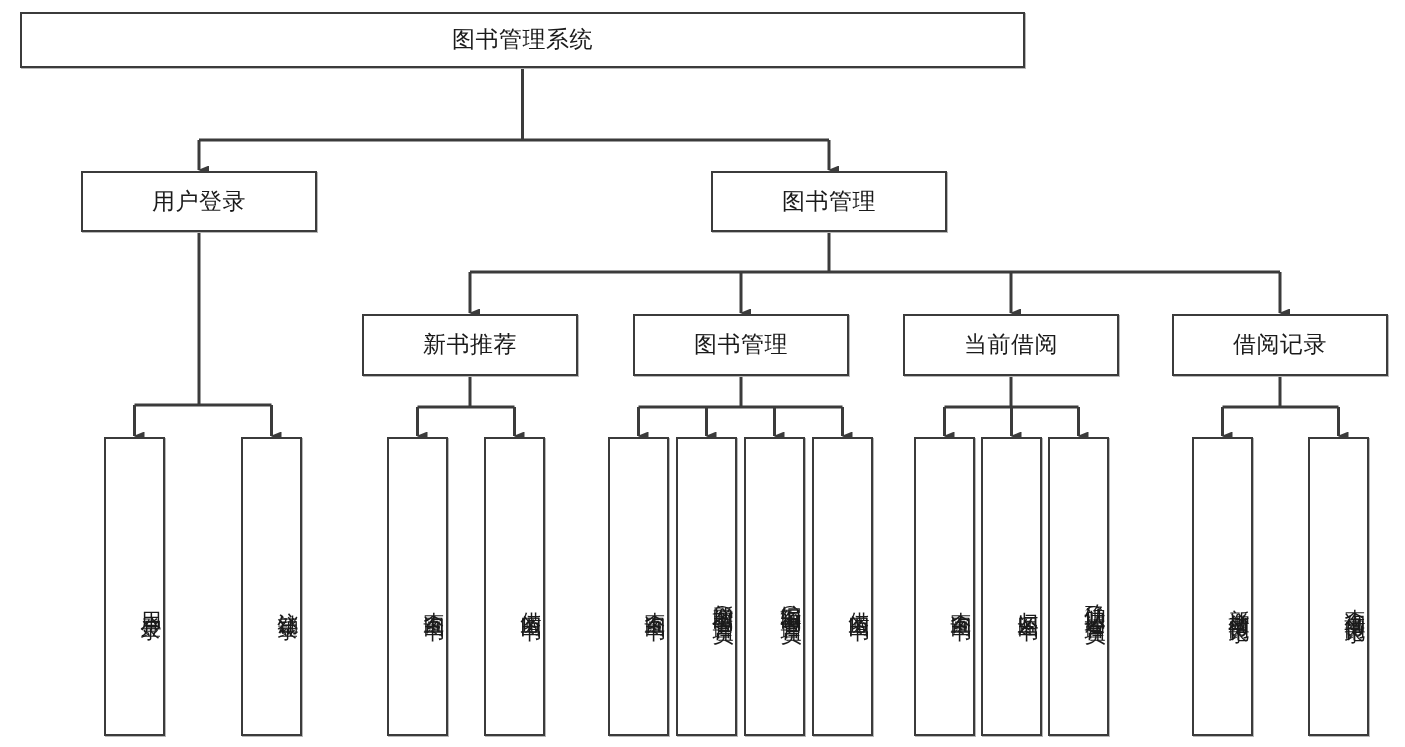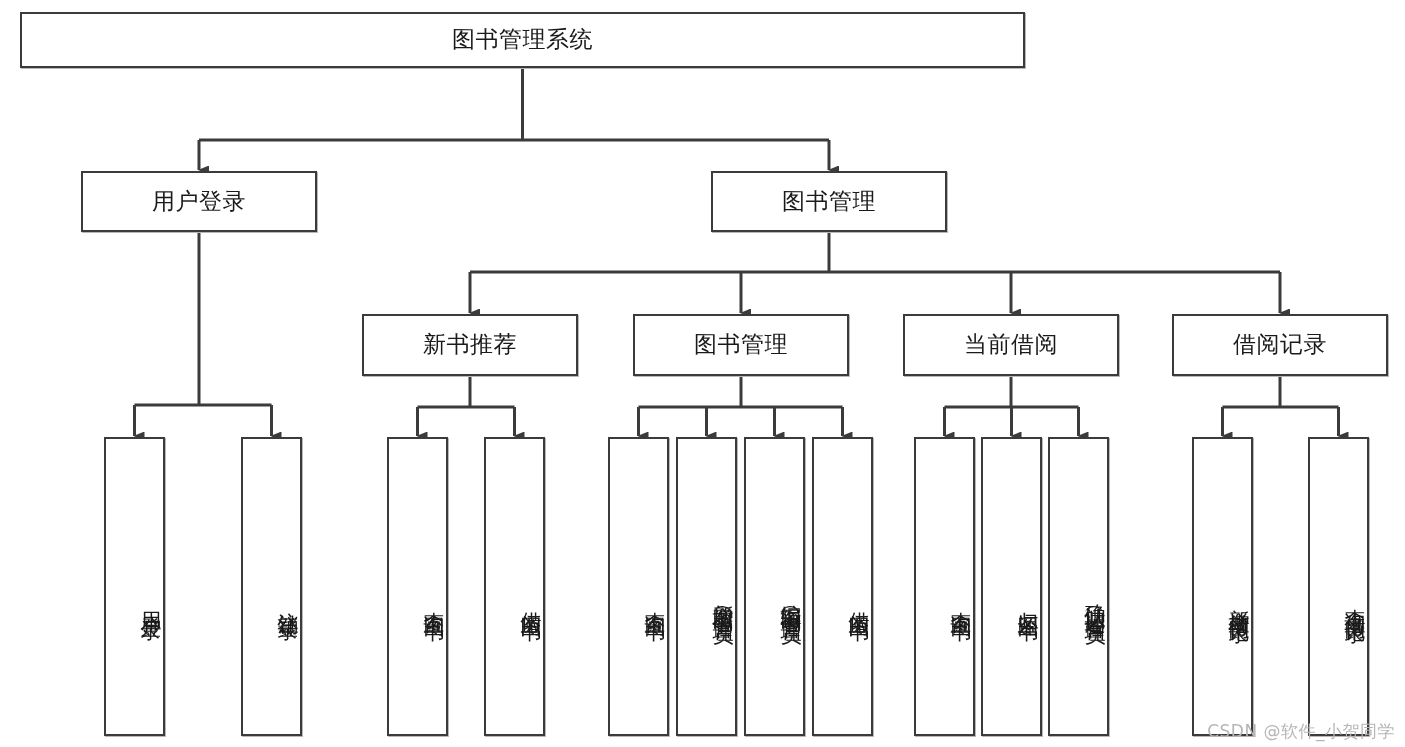--- a/index.html
+++ b/index.html
@@ -173,14 +173,13 @@
       <div class="node-box level4 vertical" style="left: 1048px; top: 437px; width: 61px; height: 299px;">
         <span class="node-label">确认归还（管理员）</span>
       </div>
       <div class="node-box level4 vertical" style="left: 1192px; top: 437px; width: 61px; height: 299px;">
         <span class="node-label">新增借阅记录</span>
       </div>
       <div class="node-box level4 vertical" style="left: 1308px; top: 437px; width: 61px; height: 299px;">
         <span class="node-label">查询借阅记录</span>
       </div>
     </div>
-  <div id="watermark">CSDN @软件_小贺同学</div>
 </div>
 
 </body></html>

